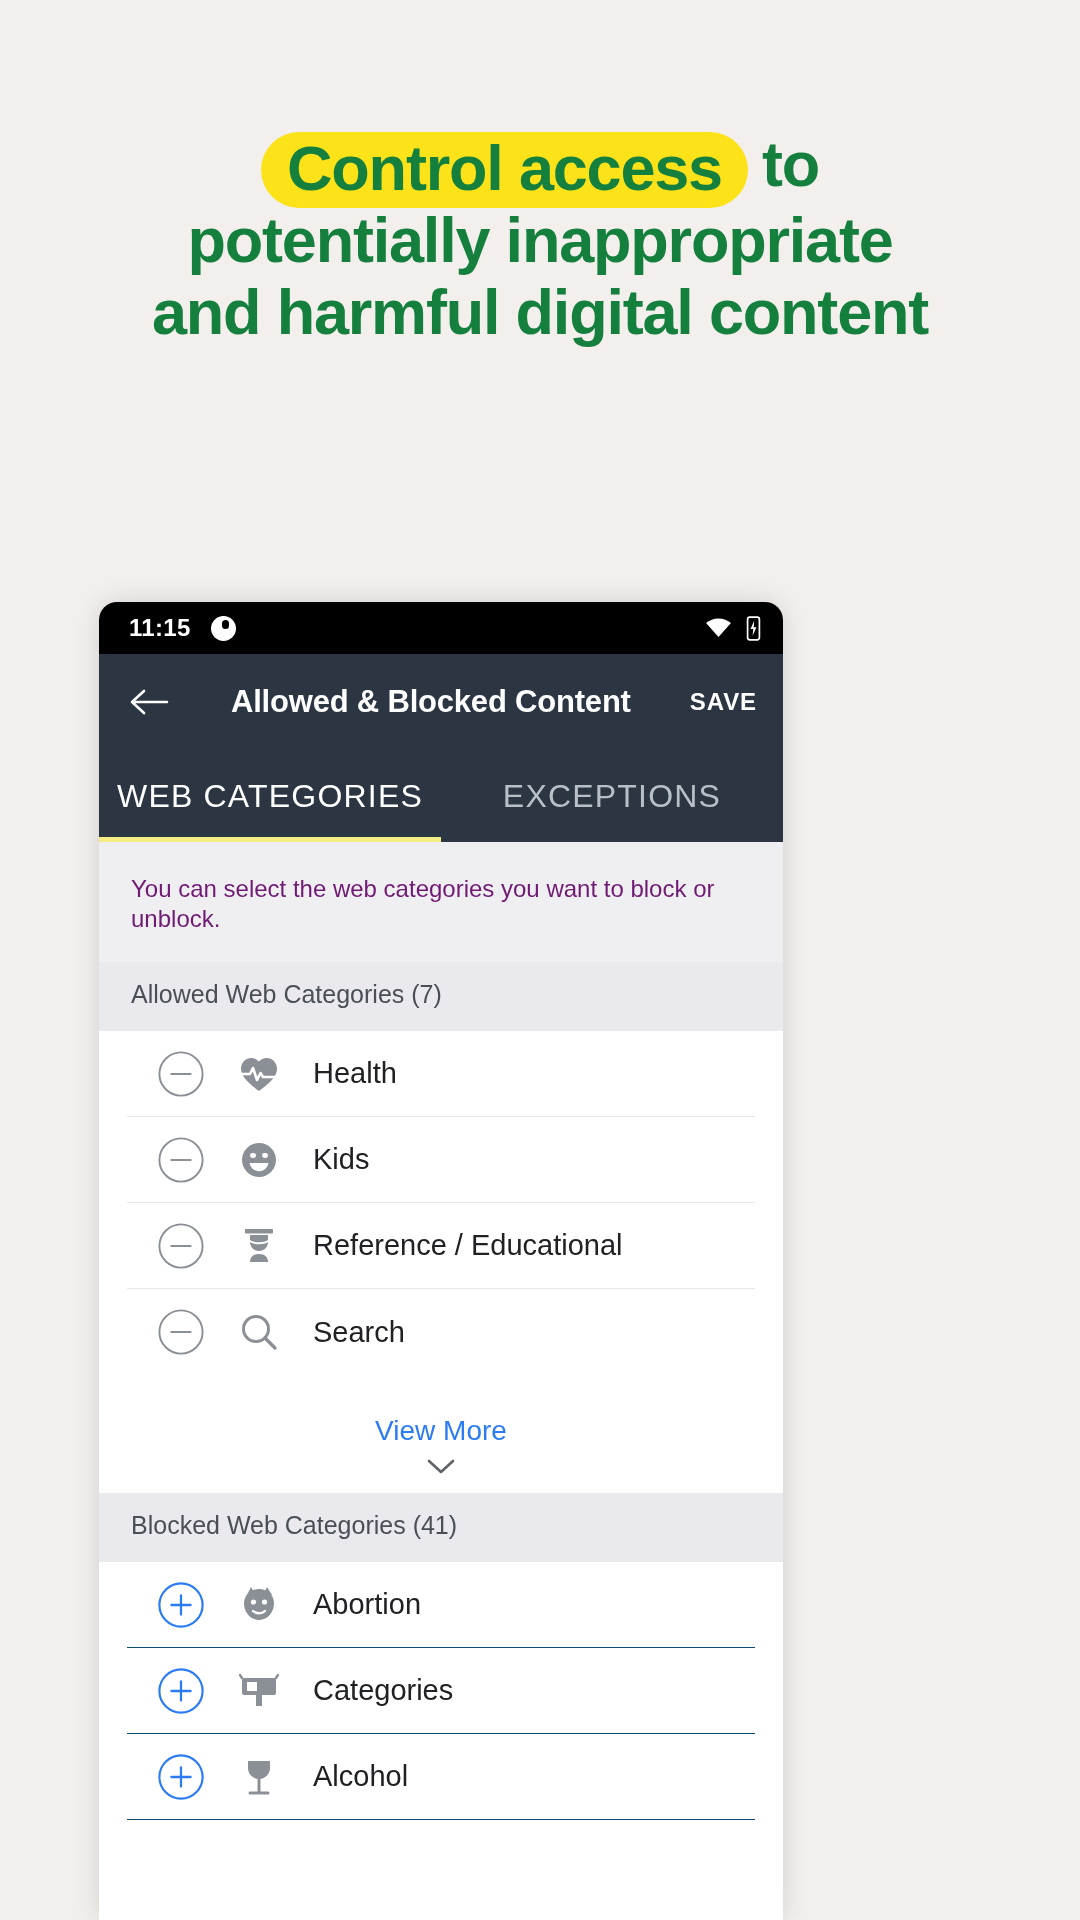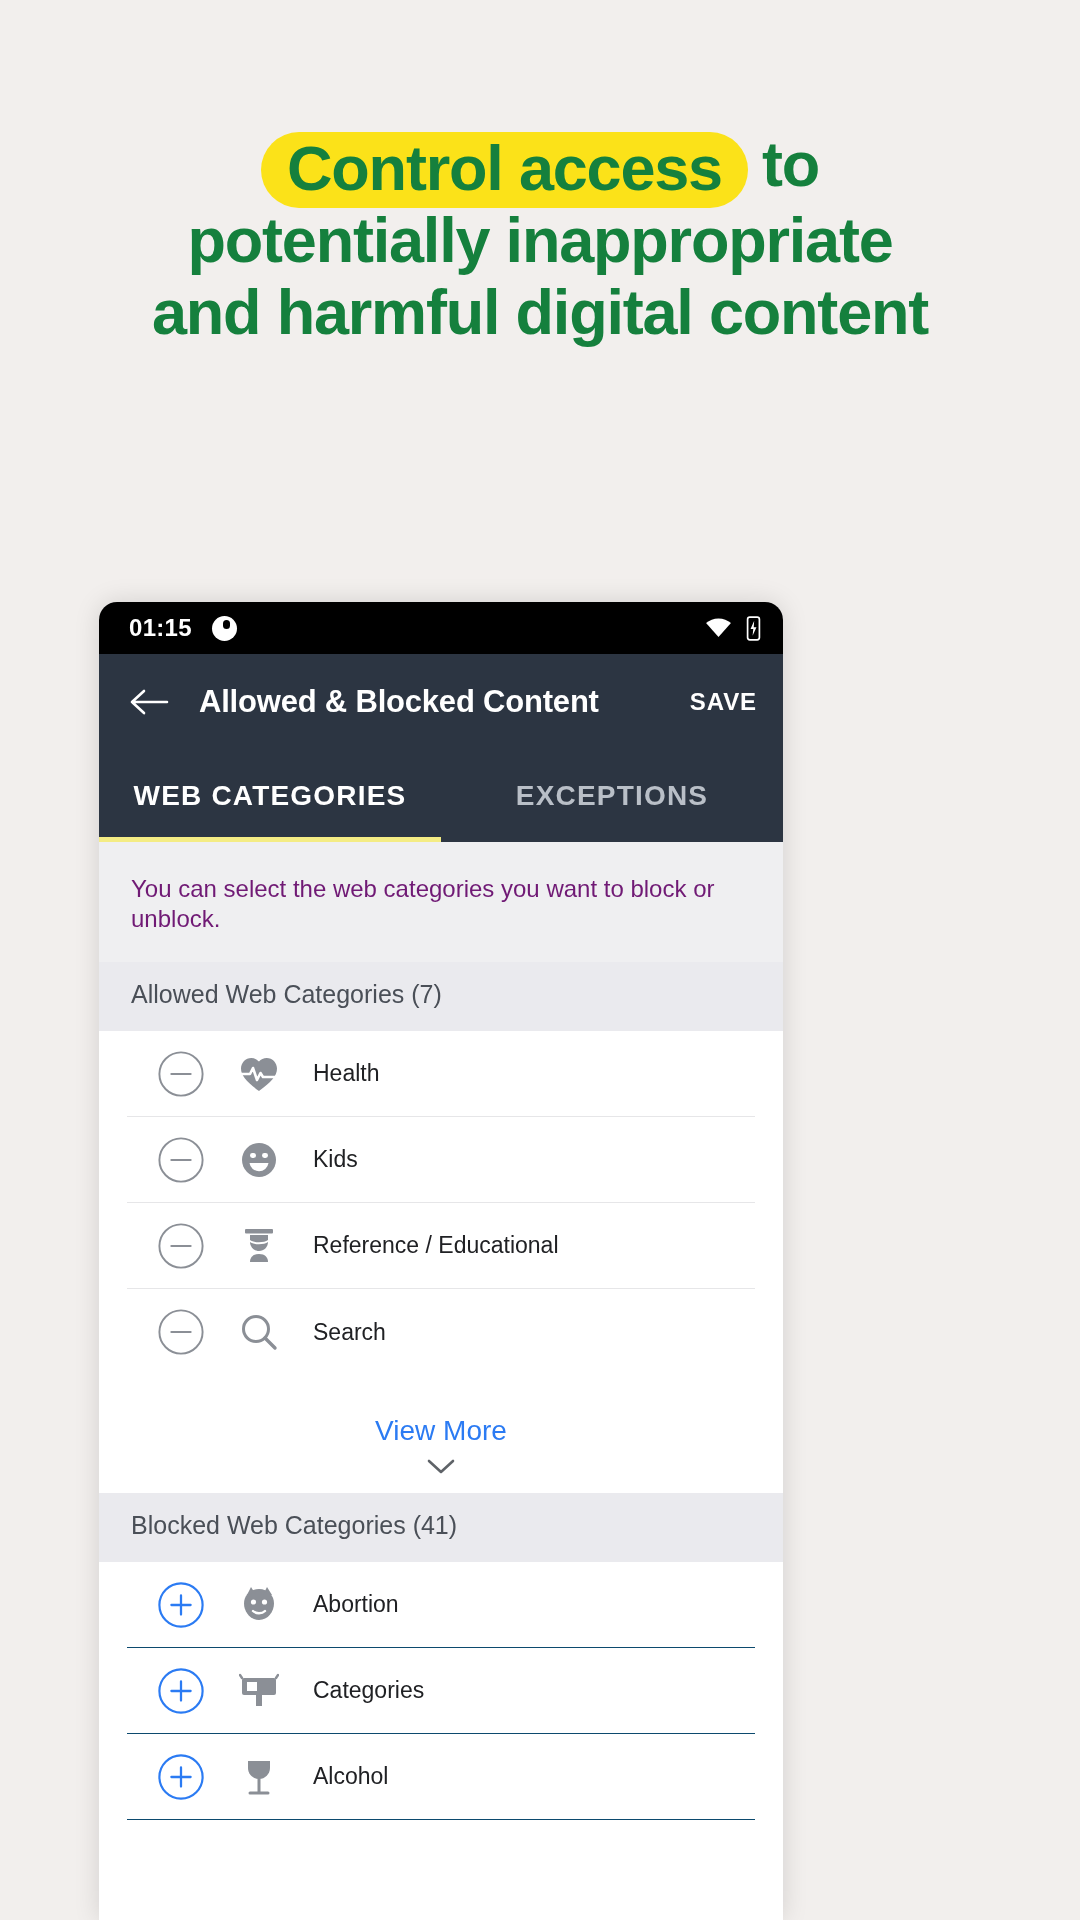--- a/index.html
+++ b/index.html
@@ -74,20 +74,21 @@
   .sb-right { margin-left: auto; display: flex; align-items: center; gap: 14px; }
   .ic-wifi { width: 27px; height: 20px; }
   .ic-batt { width: 15px; height: 25px; }
 
   
   .appbar {
     background: #2c3542;
     height: 96px;
     display: flex; align-items: center;
     padding: 0 26px 0 30px;
+    gap: 32px;
   }
   .back-arrow { width: 40px; height: 32px; flex: 0 0 auto; }
   .appbar-title {
     color: #ffffff;
     font-size: 31px;
     font-weight: bold;
     margin-left: 30px;
     letter-spacing: -0.2px;
     white-space: nowrap;
   }
@@ -102,22 +103,22 @@
   
   .tabs {
     background: #2c3542;
     height: 92px;
     display: flex;
     position: relative;
   }
   .tab {
     flex: 1 1 50%;
     display: flex; align-items: center; justify-content: center;
-    font-size: 28px;
-    font-weight: bold;
+    font-size: 32px;
+    font-weight: normal;
     letter-spacing: 1.2px;
     text-align: right;
   }
   .tab.active { color: #ffffff; }
   .tab.inactive { color: #b9bfc7; }
   .tab-indicator {
     position: absolute; bottom: 0; left: 0;
     width: 50%; height: 5px;
     background: #f4ec84;
   }
@@ -149,21 +150,21 @@
   .row:last-child { border-bottom: none; }
 
   .toggle { width: 48px; height: 48px; flex: 0 0 auto; margin-left: 28px; }
   .cat-icon {
     width: 44px; height: 44px; flex: 0 0 auto;
     margin-left: 32px;
     display: flex; align-items: center; justify-content: center;
   }
   .cat-label {
     margin-left: 32px;
-    font-size: 23px;
+    font-size: 29px;
     color: #202124;
   }
 
   .viewmore {
     background: #ffffff;
     text-align: center;
     padding-top: 40px;
     padding-bottom: 18px;
   }
   .viewmore-label {
@@ -183,21 +184,21 @@
     <span class="line">
       <span class="hl-pill">Control access</span><span class="hl-after">to</span>
     </span>
     <span class="line">potentially inappropriate</span>
     <span class="line">and harmful digital content</span>
   </div>
 
   <div class="phone">
 
     <div class="statusbar">
-      <span class="sb-time">01:15</span>
+      <span class="sb-time">11:15</span>
       <span class="sb-noticon"></span>
       <span class="sb-right">
         <svg class="ic-wifi" viewBox="0 0 24 18">
           <path d="M12 17.2 23.2 4.6C20.2 1.9 16.3 0.4 12 0.4S3.8 1.9 0.8 4.6z" fill="#ffffff"></path>
         </svg>
         <svg class="ic-batt" viewBox="0 0 12 22">
           <rect x="0.8" y="1" width="10.4" height="20" rx="2" fill="none" stroke="#ffffff" stroke-width="1.5"></rect>
           <path d="M6.6 4.2 3.4 11.4h2.4l-0.6 6 3.4-7.6H6.2z" fill="#ffffff"></path>
         </svg>
       </span>

